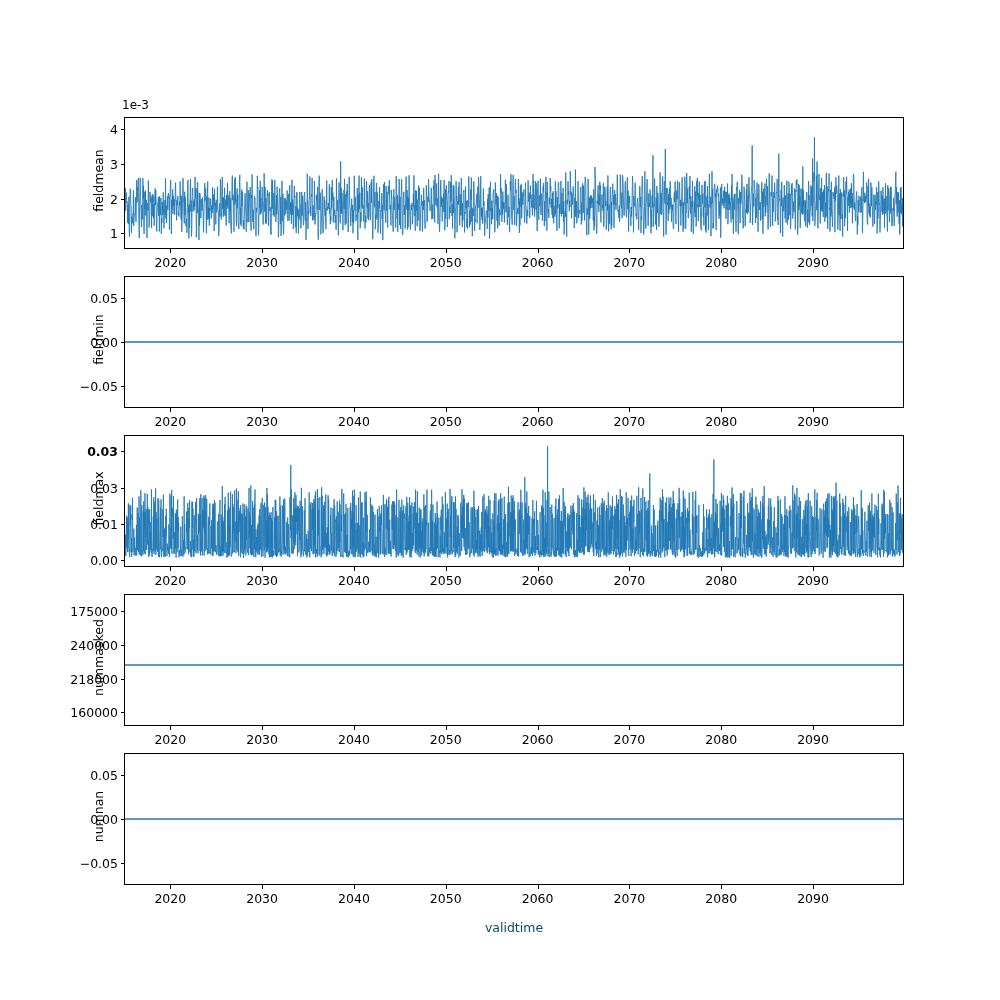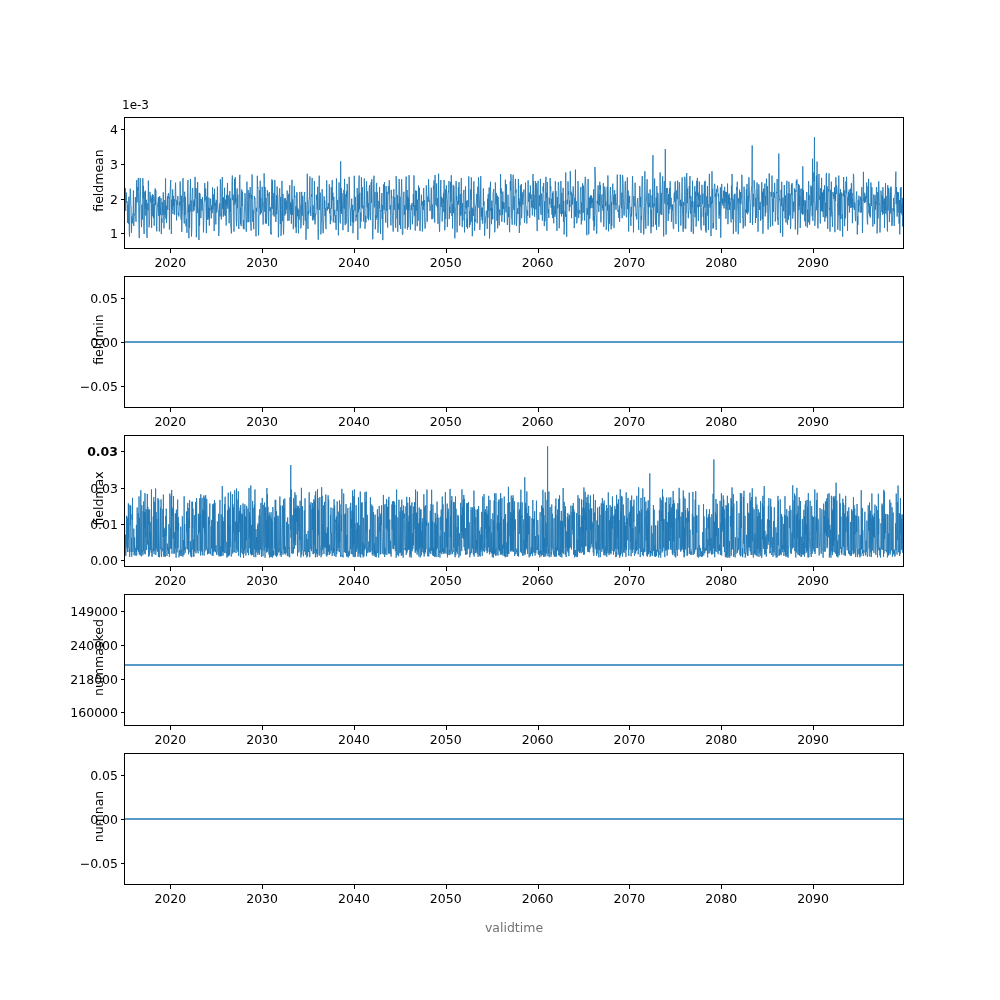--- a/index.html
+++ b/index.html
@@ -52,21 +52,21 @@
     position: absolute;
     font-size: 12.5px;
     color: #000000;
     transform-origin: 50% 50%;
     white-space: nowrap;
     text-align: center;
   }
   .xlabel {
     position: absolute;
     font-size: 12.5px;
-    color: #737373;
+    color: #0c4a6e;
     text-align: center;
     white-space: nowrap;
   }
   .offset-text {
     position: absolute;
     font-size: 12px;
     color: #000000;
     white-space: nowrap;
   }
   .ytick {
@@ -207,21 +207,21 @@
           <path d="M0.00 71.08L780.00 71.08" fill="none" stroke="#1f77b4" stroke-width="1.3" stroke-linejoin="round"></path>
         </svg>
     </div>
     <div class="ylabel" style="left:-96px; top:56px; width:140px; transform:rotate(-90deg);">nummasked</div>
   <div class="ytick" style="left: -68px; width: 62px; top: 118.462px; text-align: right;">160000</div>
       <div class="tickmark-y" style="left: -3.5px; top: 118.462px;"></div>
       <div class="ytick" style="left: -68px; width: 62px; top: 84.6154px;">218000</div>
       <div class="tickmark-y" style="left: -3.5px; top: 84.6154px;"></div>
       <div class="ytick" style="left: -68px; width: 62px; top: 50.7692px;">240000</div>
       <div class="tickmark-y" style="left: -3.5px; top: 50.7692px;"></div>
-      <div class="ytick" style="left: -68px; width: 62px; top: 16.9231px;">149000</div>
+      <div class="ytick" style="left: -68px; width: 62px; top: 16.9231px;">175000</div>
       <div class="tickmark-y" style="left: -3.5px; top: 16.9231px;"></div>
       <div class="xtick" style="left: 46.2821px; top: 138px;">2020</div>
       <div class="tickmark-x" style="left: 46.2821px; top: 132px;"></div>
       <div class="xtick" style="left: 138.112px; top: 138px;">2030</div>
       <div class="tickmark-x" style="left: 138.112px; top: 132px;"></div>
       <div class="xtick" style="left: 229.941px; top: 138px;">2040</div>
       <div class="tickmark-x" style="left: 229.941px; top: 132px;"></div>
       <div class="xtick" style="left: 321.771px; top: 138px;">2050</div>
       <div class="tickmark-x" style="left: 321.771px; top: 132px;"></div>
       <div class="xtick" style="left: 413.6px; top: 138px;">2060</div>

